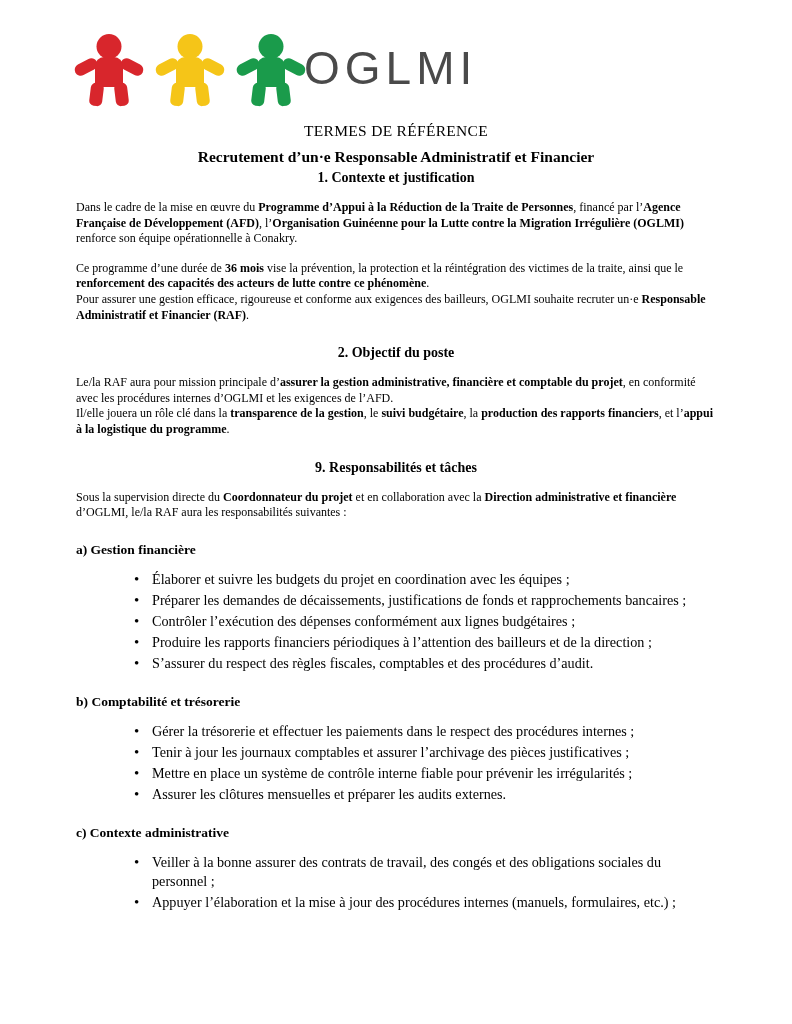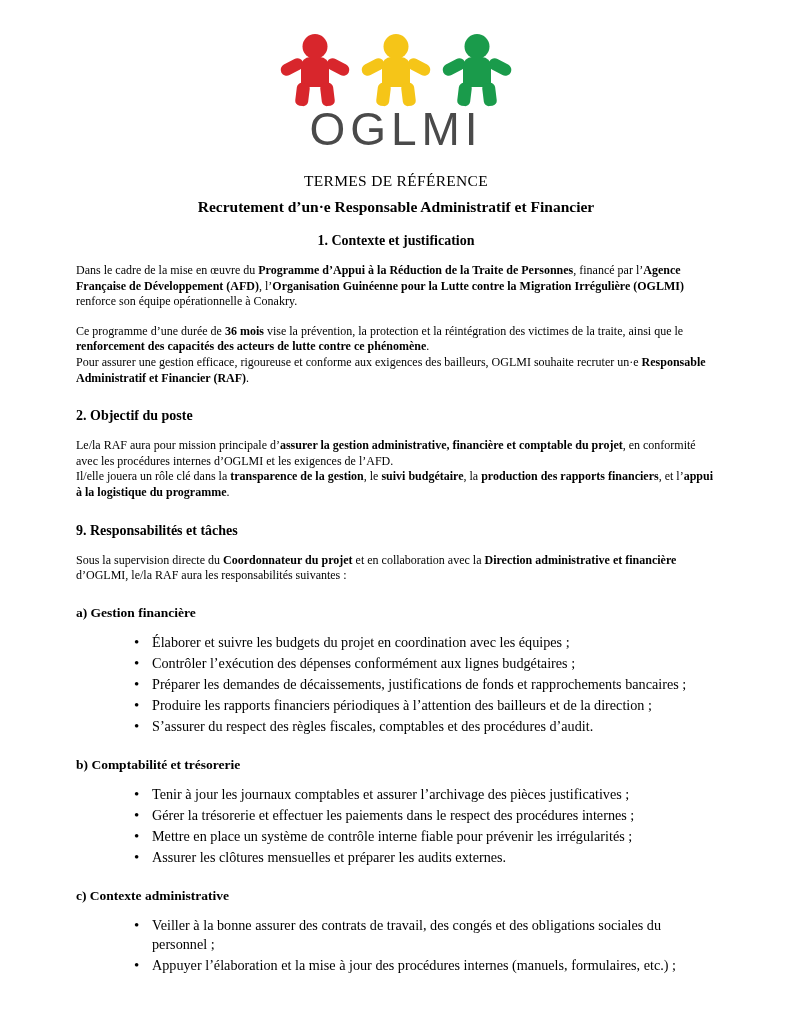--- a/index.html
+++ b/index.html
@@ -19,21 +19,21 @@
     width: 792px;
     min-height: 1024px;
     box-sizing: border-box;
     padding: 34px 76px 18px 76px;
     background: #ffffff;
   }
 
   
   .logo-block {
     display: flex;
-    flex-direction: column;
+    flex-direction: row;
     align-items: center;
     margin: 0 0 10px 0;
   }
   .logo-figures {
     position: relative;
     width: 228px;
     height: 72px;
   }
   .figure {
     position: absolute;
@@ -109,24 +109,24 @@
   h2.doc-subtitle {
     text-align: center;
     font-size: 15.5px;
     font-weight: bold;
     margin: 8px 0 0 0;
   }
   h3.section-center {
     text-align: center;
     font-size: 14px;
     font-weight: bold;
-    margin: 17px 0 0 0;
+    margin: 4px 0 0 0;
   }
   h3.section-left {
-    text-align: left;
+    text-align: center;
     font-size: 14px;
     font-weight: bold;
     margin: 22px 0 0 0;
   }
   h4.subsection {
     text-align: left;
     font-size: 13.5px;
     font-weight: bold;
     margin: 21px 0 0 0;
   }
@@ -245,30 +245,30 @@
   <h3 class="section-left">9. Responsabilités et tâches</h3>
 
   <p class="para">
     Sous la supervision directe du <b>Coordonnateur du projet</b> et en collaboration avec la <b>Direction
     administrative et financière</b> d’OGLMI, le/la RAF aura les responsabilités suivantes :
   </p>
 
   <h4 class="subsection">a) Gestion financière</h4>
   <ul class="bullets">
     <li>Élaborer et suivre les budgets du projet en coordination avec les équipes ;</li>
+    <li>Préparer les demandes de décaissements, justifications de fonds et rapprochements bancaires ;</li>
     <li>Contrôler l’exécution des dépenses conformément aux lignes budgétaires ;</li>
-    <li>Préparer les demandes de décaissements, justifications de fonds et rapprochements bancaires ;</li>
     <li>Produire les rapports financiers périodiques à l’attention des bailleurs et de la direction ;</li>
     <li>S’assurer du respect des règles fiscales, comptables et des procédures d’audit.</li>
   </ul>
 
   <h4 class="subsection">b) Comptabilité et trésorerie</h4>
   <ul class="bullets">
+    <li>Gérer la trésorerie et effectuer les paiements dans le respect des procédures internes ;</li>
     <li>Tenir à jour les journaux comptables et assurer l’archivage des pièces justificatives ;</li>
-    <li>Gérer la trésorerie et effectuer les paiements dans le respect des procédures internes ;</li>
     <li>Mettre en place un système de contrôle interne fiable pour prévenir les irrégularités ;</li>
     <li>Assurer les clôtures mensuelles et préparer les audits externes.</li>
   </ul>
 
   <h4 class="subsection">c) Contexte administrative</h4>
   <ul class="bullets">
     <li>Veiller à la bonne assurer des contrats de travail, des congés et des obligations sociales du personnel ;</li>
     <li>Appuyer l’élaboration et la mise à jour des procédures internes (manuels, formulaires, etc.) ;</li>
 
   </ul>

